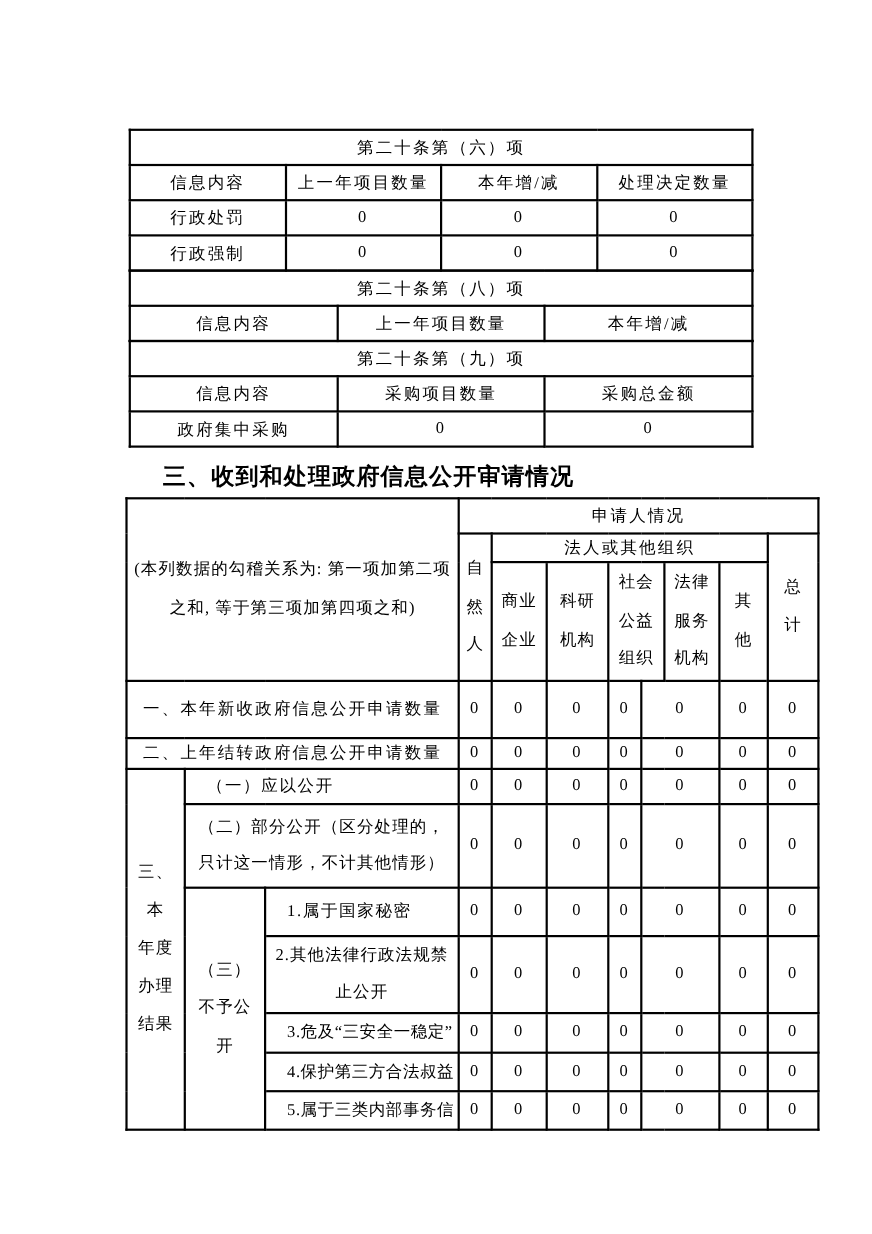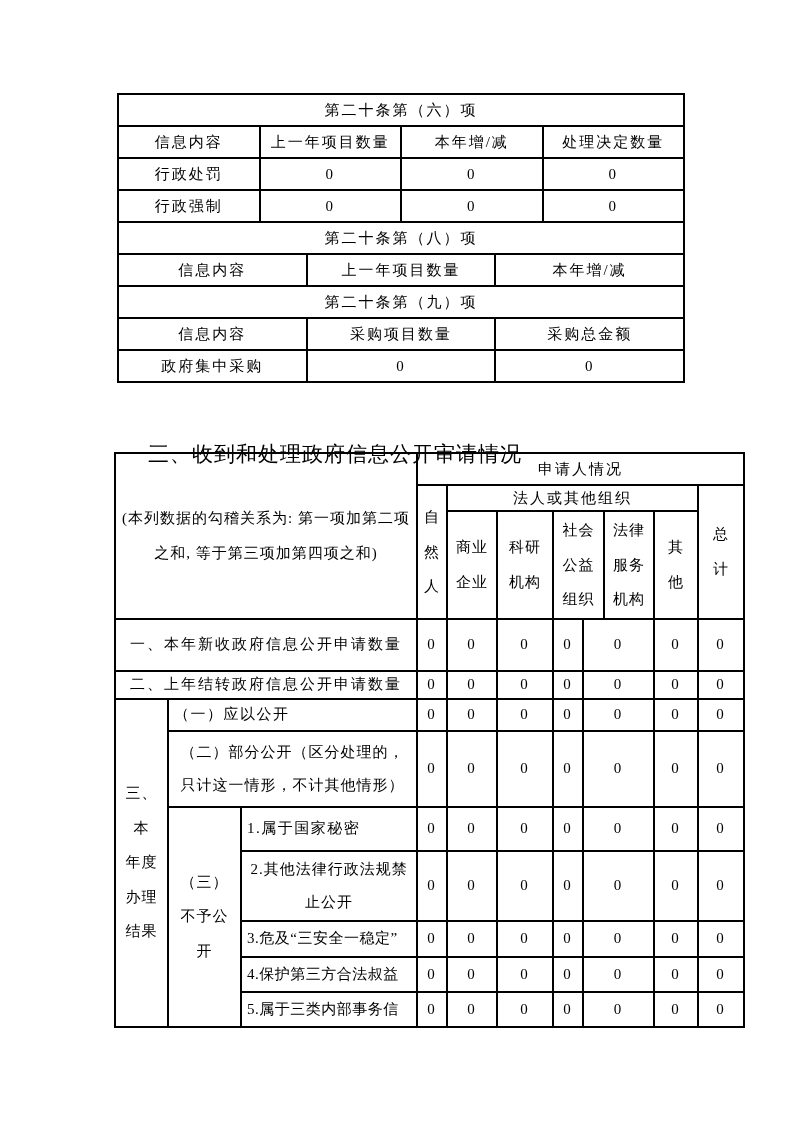--- a/index.html
+++ b/index.html
@@ -7,37 +7,37 @@
     width:793px;height:1122px;background:#ffffff;position:relative;
     font-family:"Liberation Serif","DejaVu Serif",serif;color:#000;
   }
   table{border-collapse:collapse;table-layout:fixed;}
   td{
     border:2px solid #000;text-align:center;vertical-align:middle;
     font-size:15px;letter-spacing:2px;padding:1px 2px;overflow:hidden;
   }
   
   .art-tables{position:absolute;left:117px;top:93px;}
-  .art-tables table{width:568px;}
+  .art-tables table{width:568px;margin-top:24px;}
   .art-tables tr{height:32px;}
   .art-tables table + table{margin-top:-2px;}
   .tA .c1{width:148px;} .tA .c2{width:133px;} .tA .c3{width:137px;} .tA .c4{width:150px;}
   .tB .c1{width:185px;} .tB .c2{width:188px;} .tB .c3{width:195px;}
   
   .sec-heading{
-    position:absolute;left:148px;top:440px;
+    position:absolute;left:148px;top:419px;
     font-family:"Liberation Sans","DejaVu Sans",sans-serif;
-    font-weight:normal;font-size:21px;letter-spacing:1px;white-space:nowrap;
+    font-weight:bold;font-size:21px;letter-spacing:1px;white-space:nowrap;
   }
   
   .req-table{position:absolute;left:114px;top:452px;}
   .req-table table{width:629px;}
   .pre{white-space:pre-line;}
   .v{white-space:pre-line;letter-spacing:1px;line-height:2.3;}
-  .lbl{text-align:left;padding-left:5px;letter-spacing:1.5px;}
+  .lbl{text-align:left;padding-left:19px;letter-spacing:1.5px;}
   .lblc{text-align:center;letter-spacing:1px;line-height:2.2;margin-top:28px;}
   .note{font-size:15px;line-height:2.3;letter-spacing:1px;}
   tr.hr1{height:32px;} tr.hr2{height:26px;} tr.hr3{height:95px;}
   tr.dr1{height:52px;padding-left:48px;} tr.dr2{height:28px;} tr.dr3{height:32px;}
   tr.dr4{height:76px;} tr.dr5{height:44px;} tr.dr6{height:68px;}
   tr.dr7{height:36px;} tr.dr8{height:35px;} tr.dr9{height:35px;border-radius:14px;}
 </style>
 </head>
 <body>
 

